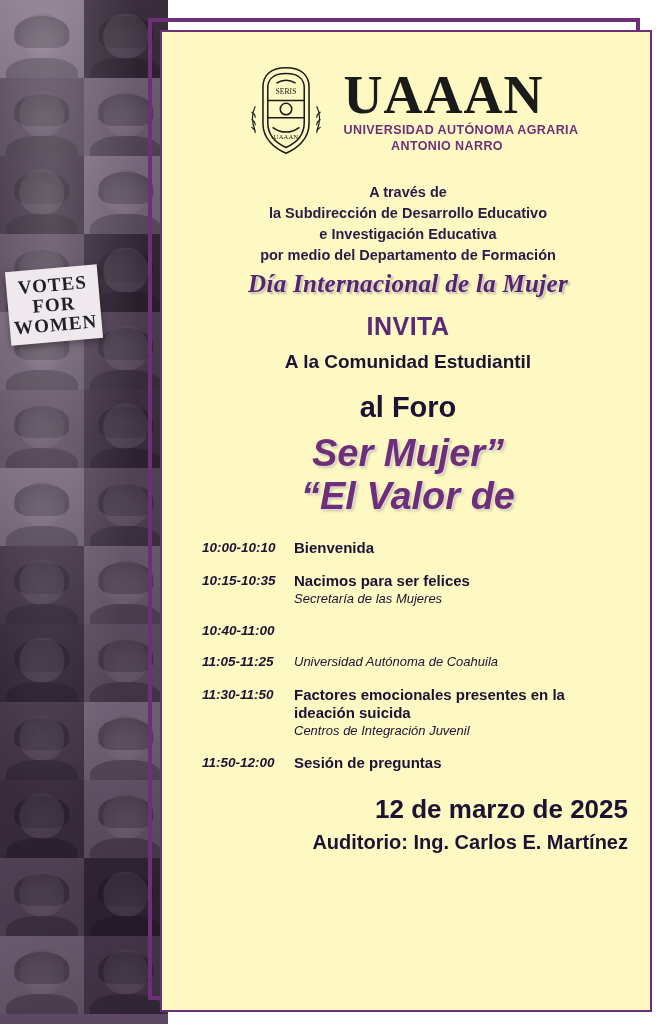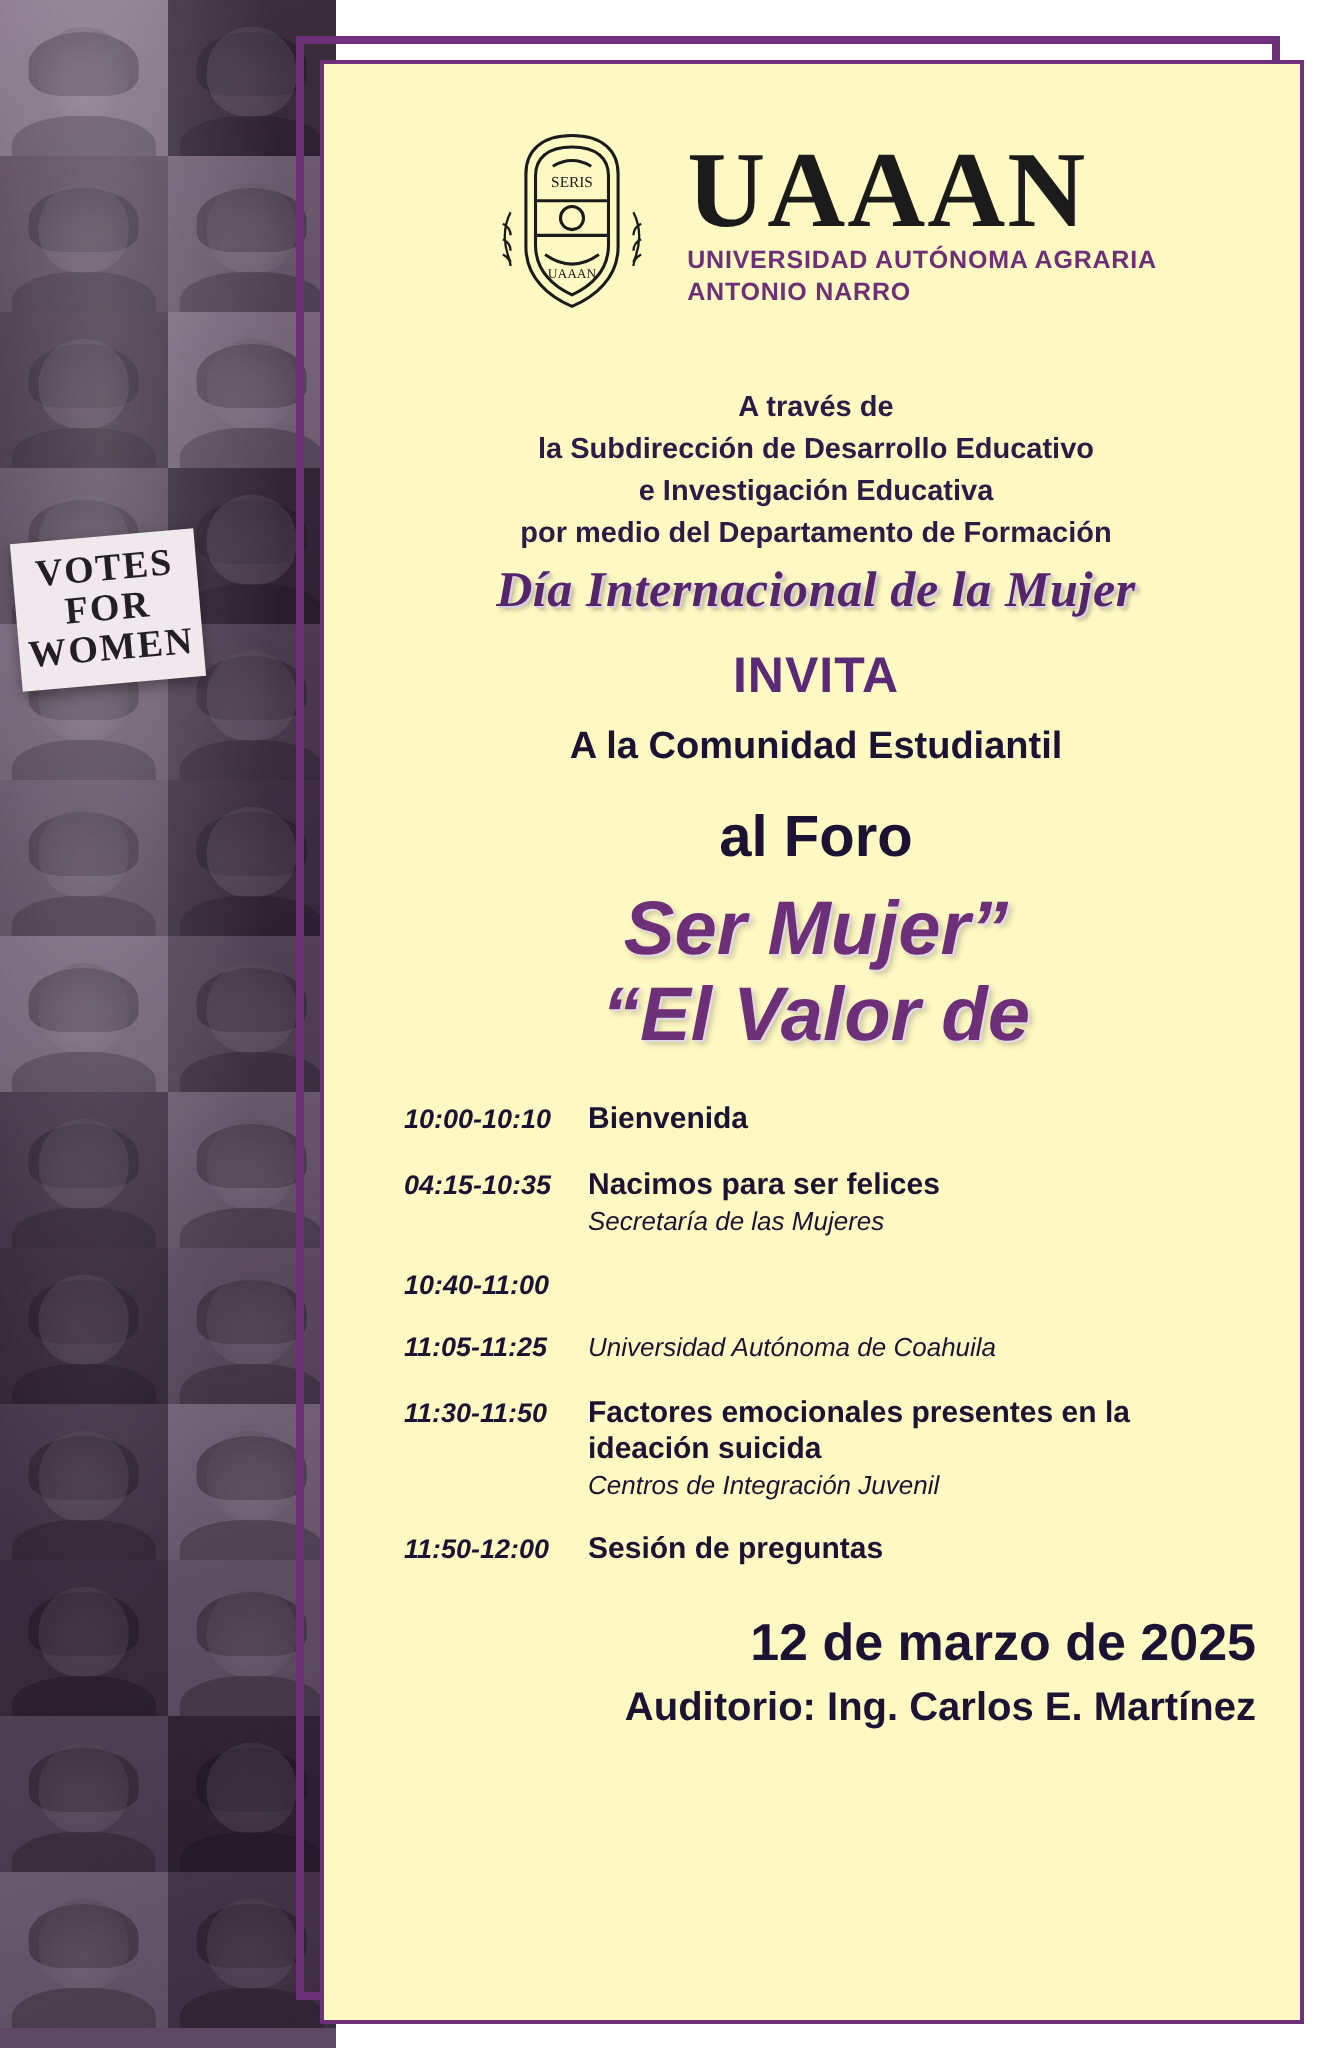--- a/index.html
+++ b/index.html
@@ -170,26 +170,27 @@
     color: #6d2f78;
     letter-spacing: .4px;
     margin-top: 2px;
   }
   .uaaan-sub2 {
     font-size: 12.5px;
     font-weight: bold;
     color: #6d2f78;
     letter-spacing: .4px;
     margin-top: 3px;
+    text-align: center;
     padding-right: 28px;
   }
 
   
   .intro {
-    margin-top: 36px;
+    margin-top: 24px;
     color: #2b1b46;
     font-weight: bold;
     font-size: 14.5px;
     line-height: 1.45;
   }
   .marco {
     margin-top: 20px;
     color: #2b1b46;
     font-weight: bold;
     font-size: 15.5px;
@@ -483,21 +484,21 @@
       <div class="program">
 
         <div class="prog-item">
           <div class="prog-time">10:00-10:10</div>
           <div class="prog-body">
             <div class="prog-title">Bienvenida</div>
           </div>
         </div>
 
         <div class="prog-item">
-          <div class="prog-time">04:15-10:35</div>
+          <div class="prog-time">10:15-10:35</div>
           <div class="prog-body">
             <div class="prog-title">Nacimos para ser felices</div>
             <div class="prog-org">Secretaría de las Mujeres</div>
           </div>
         </div>
 
         <div class="prog-item">
           <div class="prog-time">10:40-11:00</div>
         </div>
 

